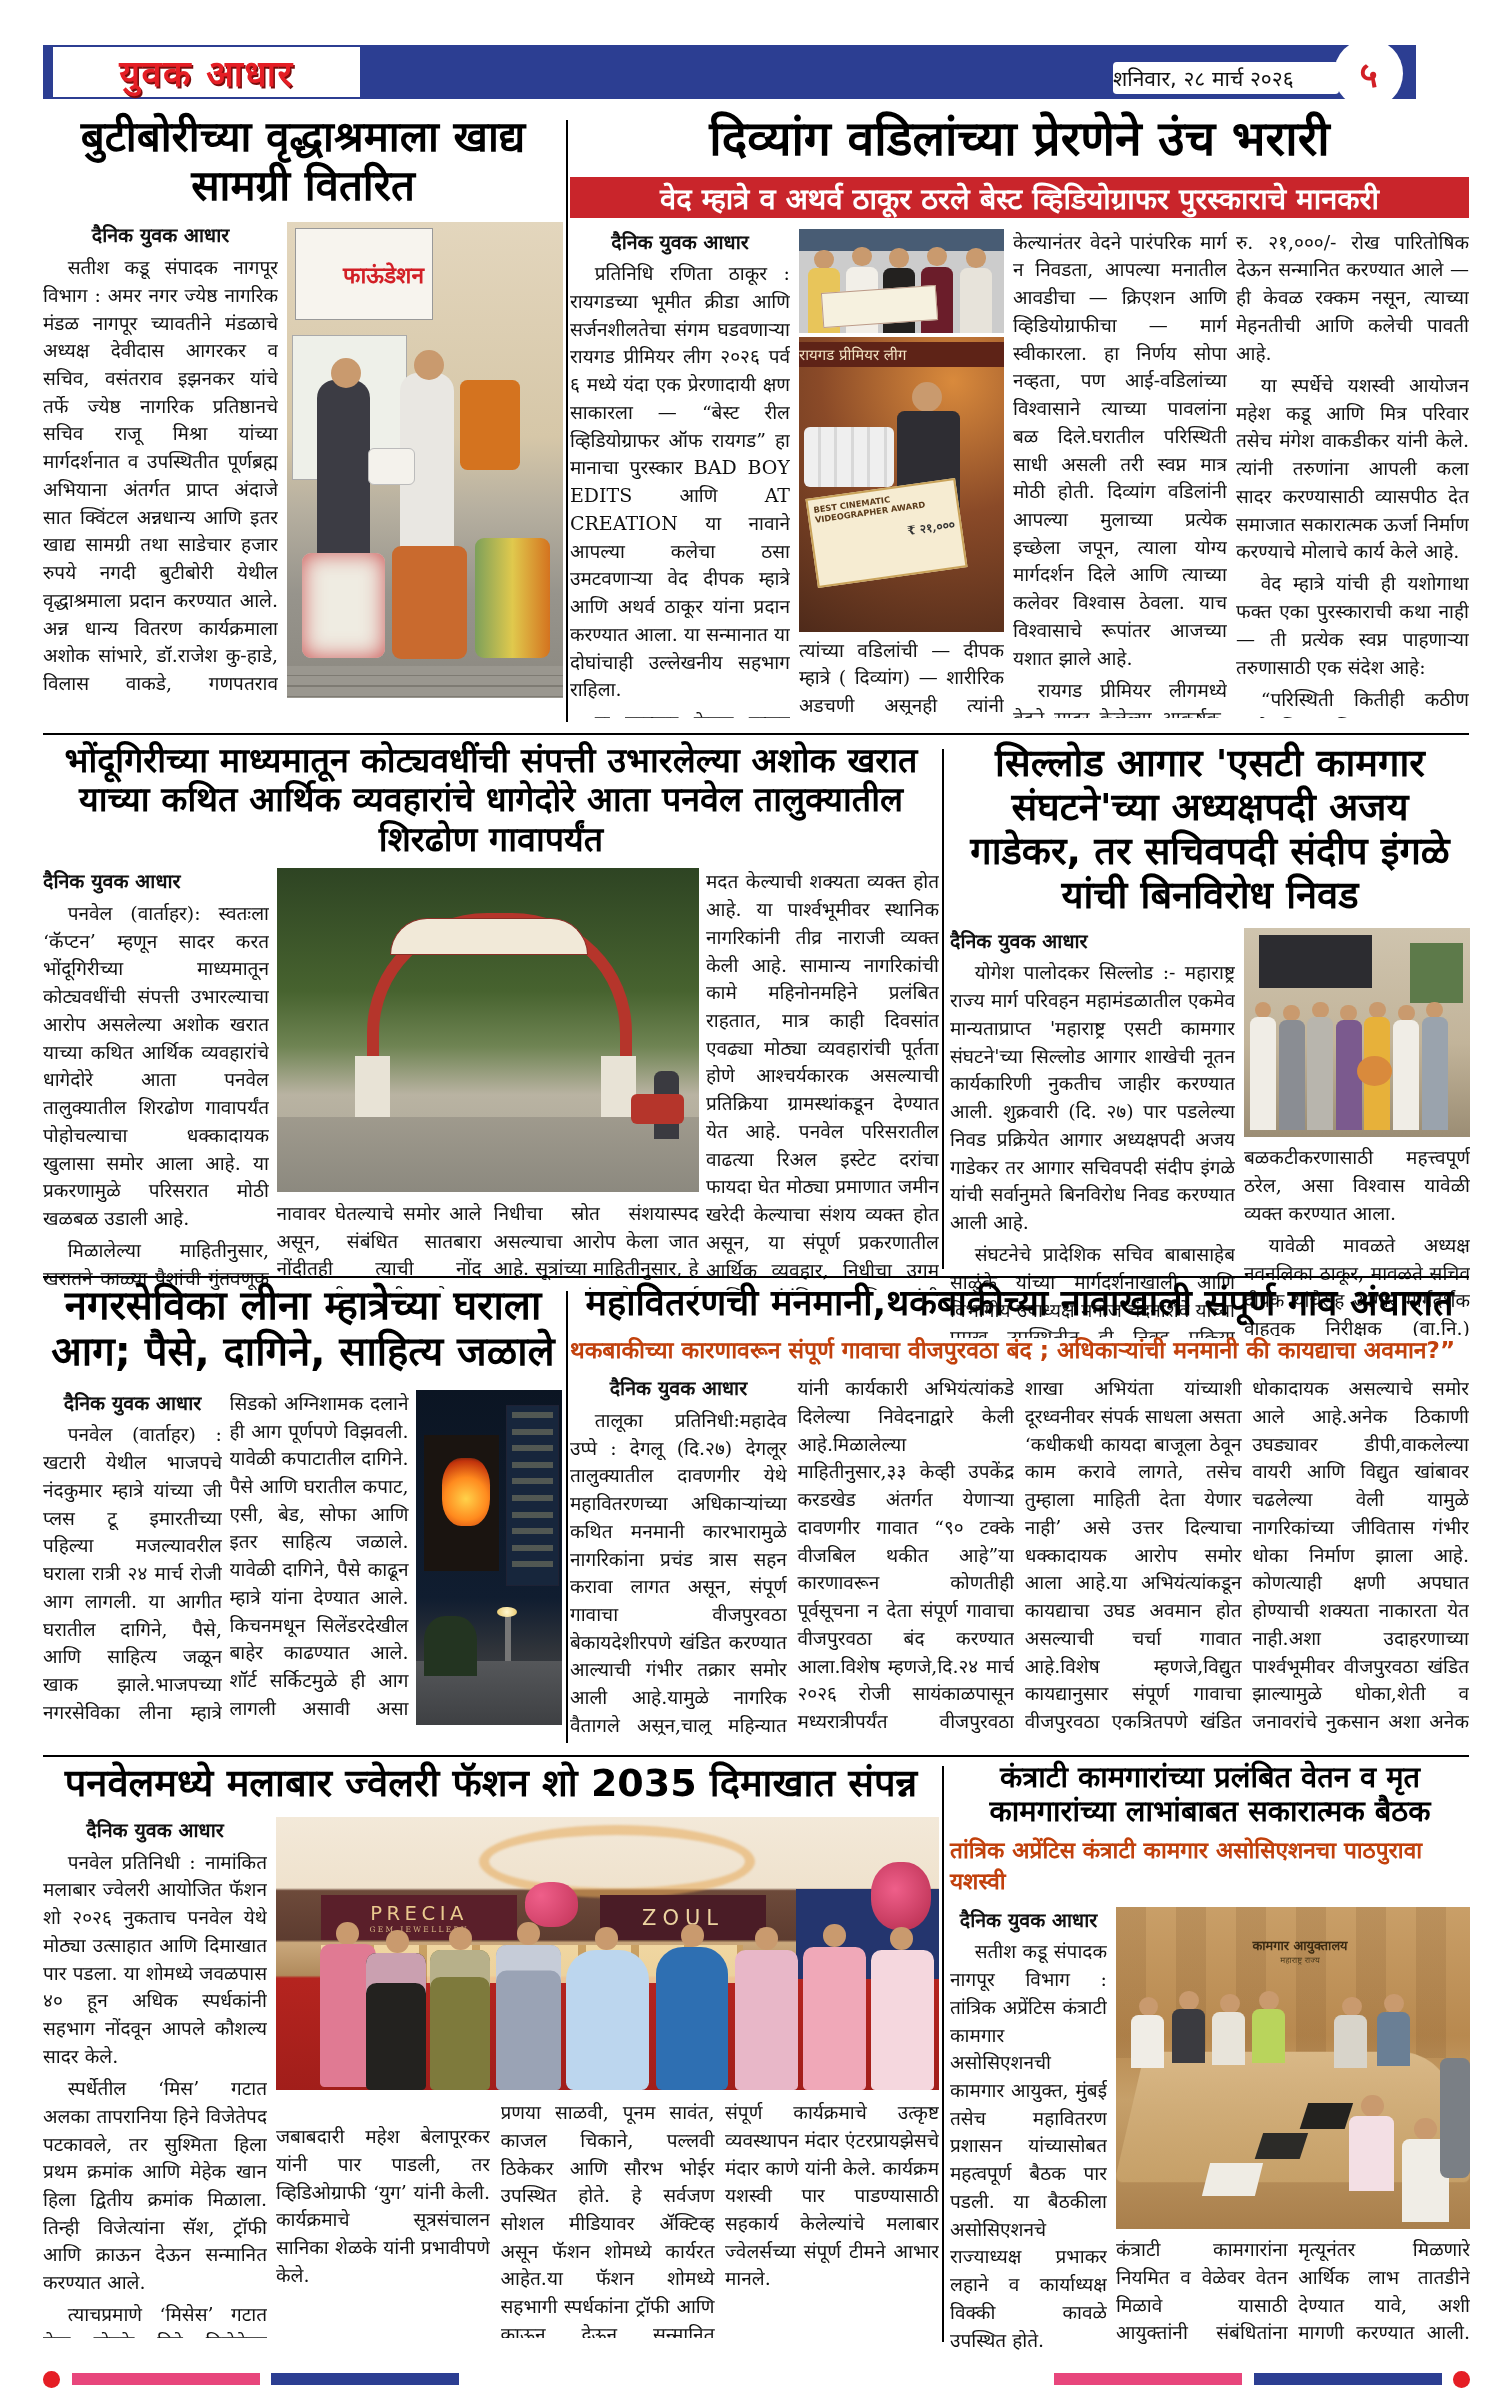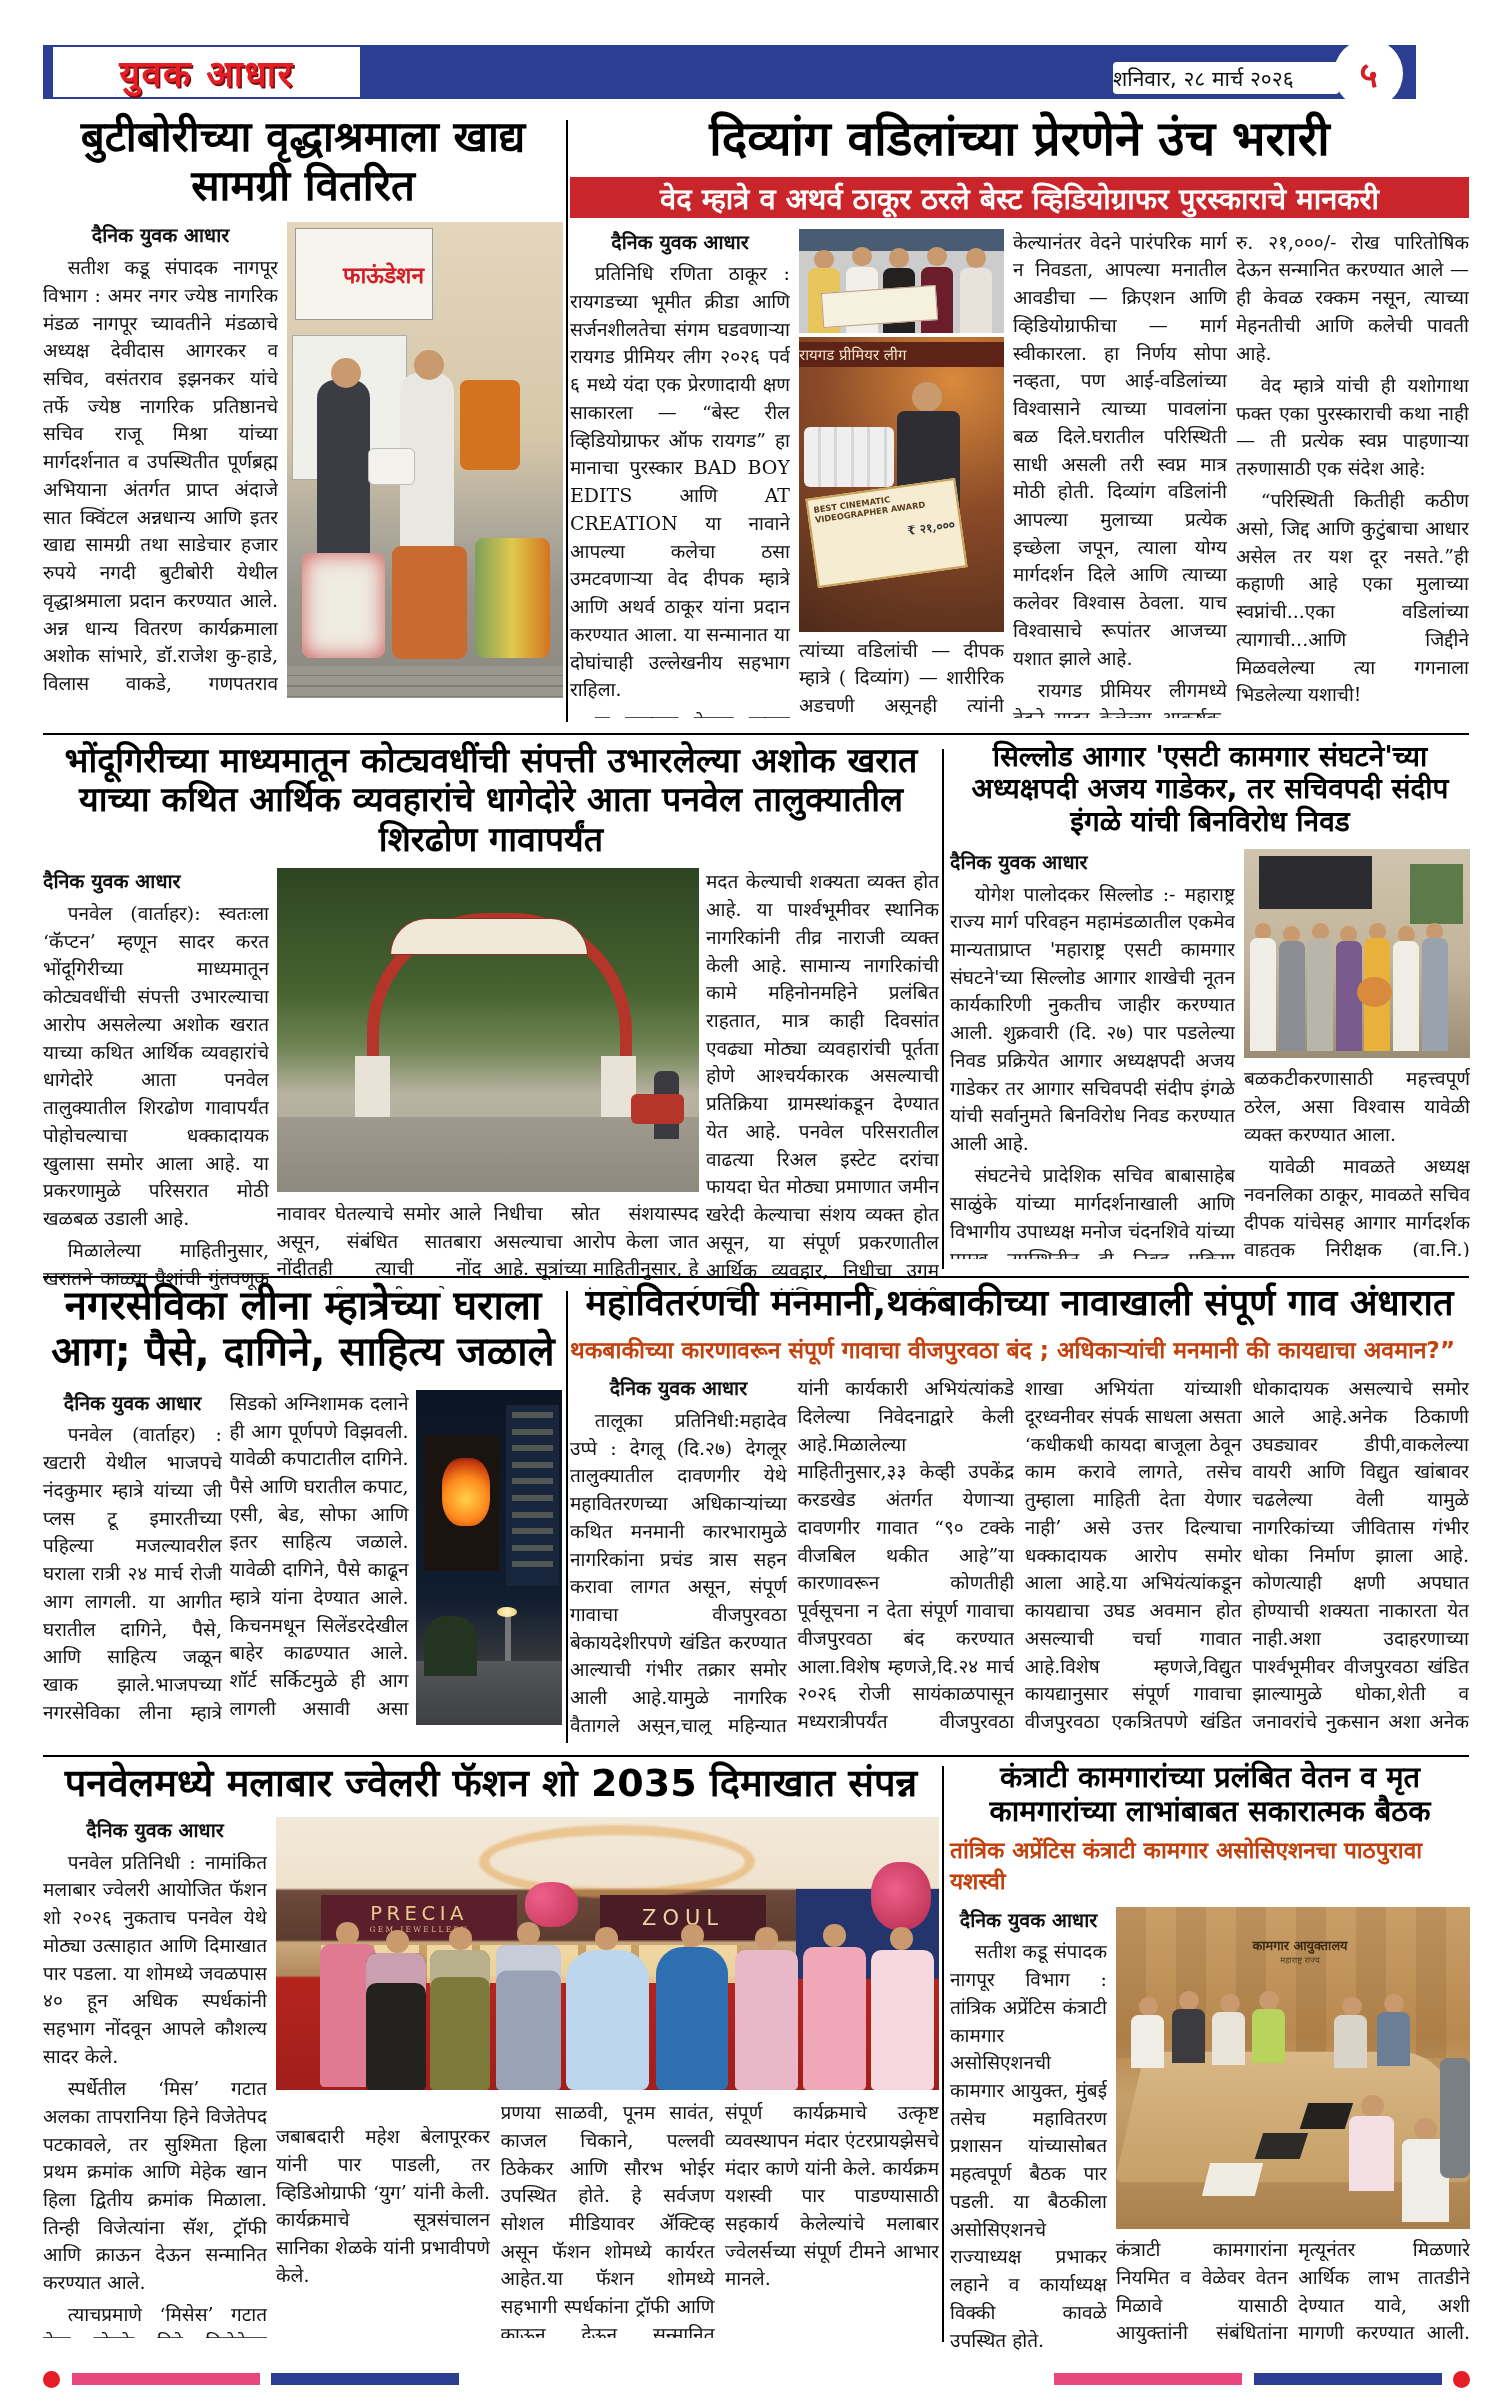--- a/index.html
+++ b/index.html
@@ -111,20 +111,21 @@
         <div class="body-txt" style="height:78px;margin-top:4.5px;">
           <p style="text-indent:0;">त्यांच्या वडिलांची — दीपक म्हात्रे ( दिव्यांग) — शारीरिक अडचणी असूनही त्यांनी कधीही आपल्या मुलाच्या स्वप्नांवर मर्यादा आणल्या नाहीत. उलट, प्रत्येक क्षणी त्याच्या पाठीशी खंबीरपणे उभे राहून त्यांनी त्याला उंच भरारी घेण्याची प्रेरणा दिली. बारावीपर्यंतचे शिक्षण पूर्ण</p>
         </div>
       </div>
       <div class="col body-txt" style="width:214px;height:489px;margin-left:9px;">
         <p style="text-indent:0;">केल्यानंतर वेदने पारंपरिक मार्ग न निवडता, आपल्या मनातील आवडीचा — क्रिएशन आणि व्हिडियोग्राफीचा — मार्ग स्वीकारला. हा निर्णय सोपा नव्हता, पण आई-वडिलांच्या विश्वासाने त्याच्या पावलांना बळ दिले.घरातील परिस्थिती साधी असली तरी स्वप्न मात्र मोठी होती. दिव्यांग वडिलांनी आपल्या मुलाच्या प्रत्येक इच्छेला जपून, त्याला योग्य मार्गदर्शन दिले आणि त्याच्या कलेवर विश्वास ठेवला. याच विश्वासाचे रूपांतर आजच्या यशात झाले आहे.</p>
         <p>रायगड प्रीमियर लीगमध्ये वेदने सादर केलेल्या आकर्षक, भावनिक आणि प्रभावी रील्सनी सर्वांचे लक्ष वेधून घेतले. त्याच्या कॅमेऱ्याच्या नजरेतून प्रत्येक क्षण जिवंत झाला आणि त्याच सर्जनशीलतेच्या जोरावर त्याने हा मानाचा किताब पटकावला. त्याच्या या उल्लेखनीय कामगिरीबद्दल वेद म्हात्रे आणि अथर्व ठाकूर यांना</p>
       </div>
       <div class="col body-txt" style="width:233px;height:489px;margin-left:9px;">
         <p style="text-indent:0;">रु. २१,०००/- रोख पारितोषिक देऊन सन्मानित करण्यात आले — ही केवळ रक्कम नसून, त्याच्या मेहनतीची आणि कलेची पावती आहे.</p>
+        <p>या स्पर्धेचे यशस्वी आयोजन महेश कडू आणि मित्र परिवार तसेच मंगेश वाकडीकर यांनी केले. त्यांनी तरुणांना आपली कला सादर करण्यासाठी व्यासपीठ देत समाजात सकारात्मक ऊर्जा निर्माण करण्याचे मोलाचे कार्य केले आहे.</p>
         <p>वेद म्हात्रे यांची ही यशोगाथा फक्त एका पुरस्काराची कथा नाही — ती प्रत्येक स्वप्न पाहणाऱ्या तरुणासाठी एक संदेश आहे:</p>
         <p>“परिस्थिती कितीही कठीण असो, जिद्द आणि कुटुंबाचा आधार असेल तर यश दूर नसते.”ही कहाणी आहे एका मुलाच्या स्वप्नांची...एका वडिलांच्या त्यागाची...आणि जिद्दीने मिळवलेल्या त्या गगनाला भिडलेल्या यशाची!</p>
       </div>
     </div>
   </section>
 
   <div class="rule-v" style="left:566px;top:120px;height:602px;"></div>
   <div class="rule-h" style="left:43px;top:733px;width:1426px;"></div>
 
   <section class="abs" style="left:43px;top:741px;width:896px;">
@@ -154,21 +155,21 @@
           </div>
         </div>
       </div>
       <div class="col body-txt" style="width:233px;height:422px;margin-left:7.5px;">
         <p style="text-indent:0;">मदत केल्याची शक्यता व्यक्त होत आहे. या पार्श्वभूमीवर स्थानिक नागरिकांनी तीव्र नाराजी व्यक्त केली आहे. सामान्य नागरिकांची कामे महिनोनमहिने प्रलंबित राहतात, मात्र काही दिवसांत एवढ्या मोठ्या व्यवहारांची पूर्तता होणे आश्चर्यकारक असल्याची प्रतिक्रिया ग्रामस्थांकडून देण्यात येत आहे. पनवेल परिसरातील वाढत्या रिअल इस्टेट दरांचा फायदा घेत मोठ्या प्रमाणात जमीन खरेदी केल्याचा संशय व्यक्त होत असून, या संपूर्ण प्रकरणातील आर्थिक व्यवहार, निधीचा उगम आणि संबंधित अधिकाऱ्यांची भूमिका याबाबत सखोल चौकशीची मागणी जोर धरत आहे.</p>
       </div>
     </div>
   </section>
 
   <section class="abs" style="left:950px;top:741px;width:520px;">
-    <h1 class="hl" style="font-size:28px;">सिल्लोड आगार 'एसटी कामगार संघटने'च्या अध्यक्षपदी अजय गाडेकर, तर सचिवपदी संदीप इंगळे यांची बिनविरोध निवड</h1>
+    <h1 class="hl" style="font-size:38px;">सिल्लोड आगार 'एसटी कामगार संघटने'च्या अध्यक्षपदी अजय गाडेकर, तर सचिवपदी संदीप इंगळे यांची बिनविरोध निवड</h1>
     <div class="row" style="margin-top:10.5px;height:410px;">
       <div class="col body-txt" style="width:285px;height:410px;">
         <p class="byline" style="text-align:left;">दैनिक युवक आधार</p>
         <p>योगेश पालोदकर सिल्लोड :- महाराष्ट्र राज्य मार्ग परिवहन महामंडळातील एकमेव मान्यताप्राप्त 'महाराष्ट्र एसटी कामगार संघटने'च्या सिल्लोड आगार शाखेची नूतन कार्यकारिणी नुकतीच जाहीर करण्यात आली. शुक्रवारी (दि. २७) पार पडलेल्या निवड प्रक्रियेत आगार अध्यक्षपदी अजय गाडेकर तर आगार सचिवपदी संदीप इंगळे यांची सर्वानुमते बिनविरोध निवड करण्यात आली आहे.</p>
         <p>संघटनेचे प्रादेशिक सचिव बाबासाहेब साळुंके यांच्या मार्गदर्शनाखाली आणि विभागीय उपाध्यक्ष मनोज चंदनशिवे यांच्या प्रमुख उपस्थितीत ही निवड प्रक्रिया लोकशाही मार्गाने आणि खेळीमेळीच्या वातावरणात पार पडली. नवनिर्वाचित सचिव संदीप इंगळे यांनी यापूर्वी दोन वेळा आगार अध्यक्षपद भूषवले असून, कामगारांच्या प्रश्नांवरील त्यांची आक्रमक मांडणी आणि प्रदीर्घ प्रशासकीय अनुभव संघटनेच्या</p>
       </div>
       <div class="col" style="width:226px;height:410px;margin-left:9px;">
         <div class="photo" style="width:226px;height:209px;background:linear-gradient(180deg,#cfc4ae 0%,#c2b49a 55%,#9b8d74 100%);">
           <div class="pp" style="left:15px;top:7.5px;width:113px;height:53px;background:#2c2c30;"></div>
           <div class="pp" style="left:166px;top:15px;width:53px;height:60px;background:#5d7a4a;"></div>

